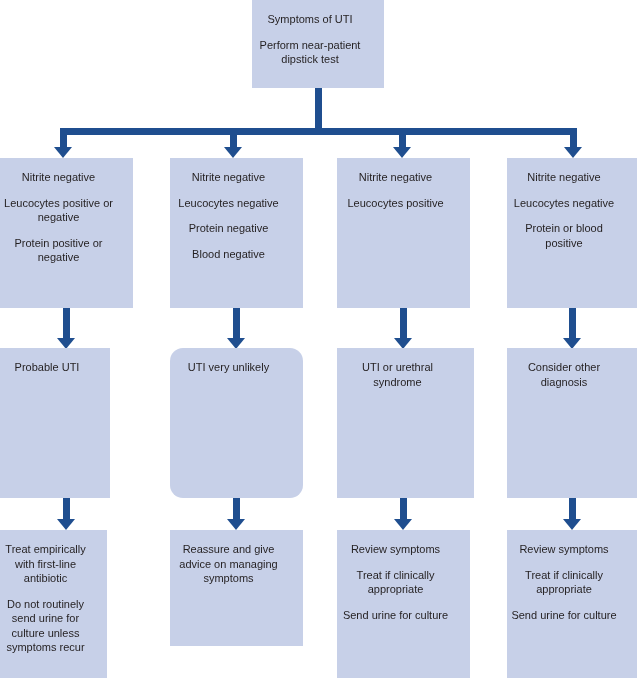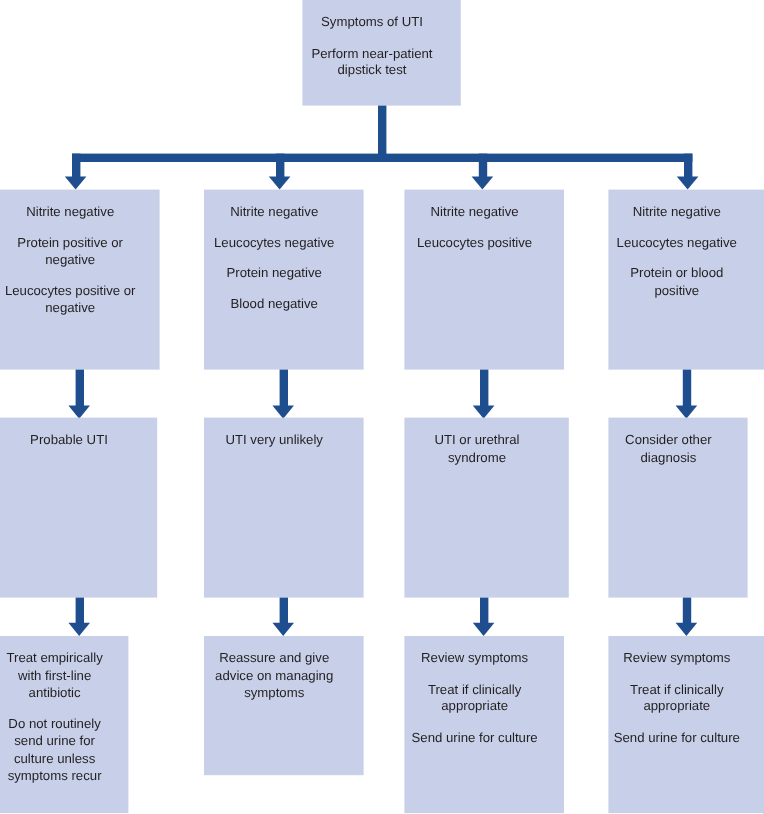--- a/index.html
+++ b/index.html
@@ -68,22 +68,22 @@
   <div class="arrowhead" style="left:224px; top:147px;"></div>
 
   <div class="conn vline" style="left:399px; top:128px; width:7px; height:20px;"></div>
   <div class="arrowhead" style="left:393px; top:147px;"></div>
 
   <div class="conn vline" style="left:570px; top:128px; width:7px; height:20px;"></div>
   <div class="arrowhead" style="left:564px; top:147px;"></div>
 
   <div class="box" style="left:0px; top:158px; width:133px; height:150px;">
     <p>Nitrite negative</p>
+    <p>Leucocytes positive or negative</p>
     <p>Protein positive or negative</p>
-    <p>Leucocytes positive or negative</p>
   </div>
 
   <div class="box" style="left:170px; top:158px; width:133px; height:150px;">
     <p>Nitrite negative</p>
     <p>Leucocytes negative</p>
     <p>Protein negative</p>
     <p>Blood negative</p>
   </div>
 
   <div class="box" style="left:337px; top:158px; width:133px; height:150px;">
@@ -102,33 +102,33 @@
 
   <div class="conn vline" style="left:233px; top:308px; width:7px; height:32px;"></div>
   <div class="arrowhead" style="left:227px; top:338px;"></div>
 
   <div class="conn vline" style="left:400px; top:308px; width:7px; height:32px;"></div>
   <div class="arrowhead" style="left:394px; top:338px;"></div>
 
   <div class="conn vline" style="left:569px; top:308px; width:7px; height:32px;"></div>
   <div class="arrowhead" style="left:563px; top:338px;"></div>
 
-  <div class="box" style="left:0px; top:348px; width:131px; height:150px;">
+  <div class="box" style="left:0px; top:348px; width:110px; height:150px;">
     <p>Probable UTI</p>
   </div>
 
-  <div class="box" style="left:170px; top:348px; width:133px; height:150px;">
+  <div class="box" style="left:170px; top:348px; width:133px; height:150px;border-radius:13px;">
     <p>UTI very unlikely</p>
   </div>
 
   <div class="box" style="left:337px; top:348px; width:137px; height:150px;">
     <p>UTI or urethral syndrome</p>
   </div>
 
-  <div class="box" style="left:507px; top:348px; width:116px; height:150px;">
+  <div class="box" style="left:507px; top:348px; width:130px; height:150px;">
     <p>Consider other diagnosis</p>
   </div>
 
   <div class="conn vline" style="left:63px; top:498px; width:7px; height:22px;"></div>
   <div class="arrowhead" style="left:57px; top:519px;"></div>
 
   <div class="conn vline" style="left:233px; top:498px; width:7px; height:22px;"></div>
   <div class="arrowhead" style="left:227px; top:519px;"></div>
 
   <div class="conn vline" style="left:400px; top:498px; width:7px; height:22px;"></div>

